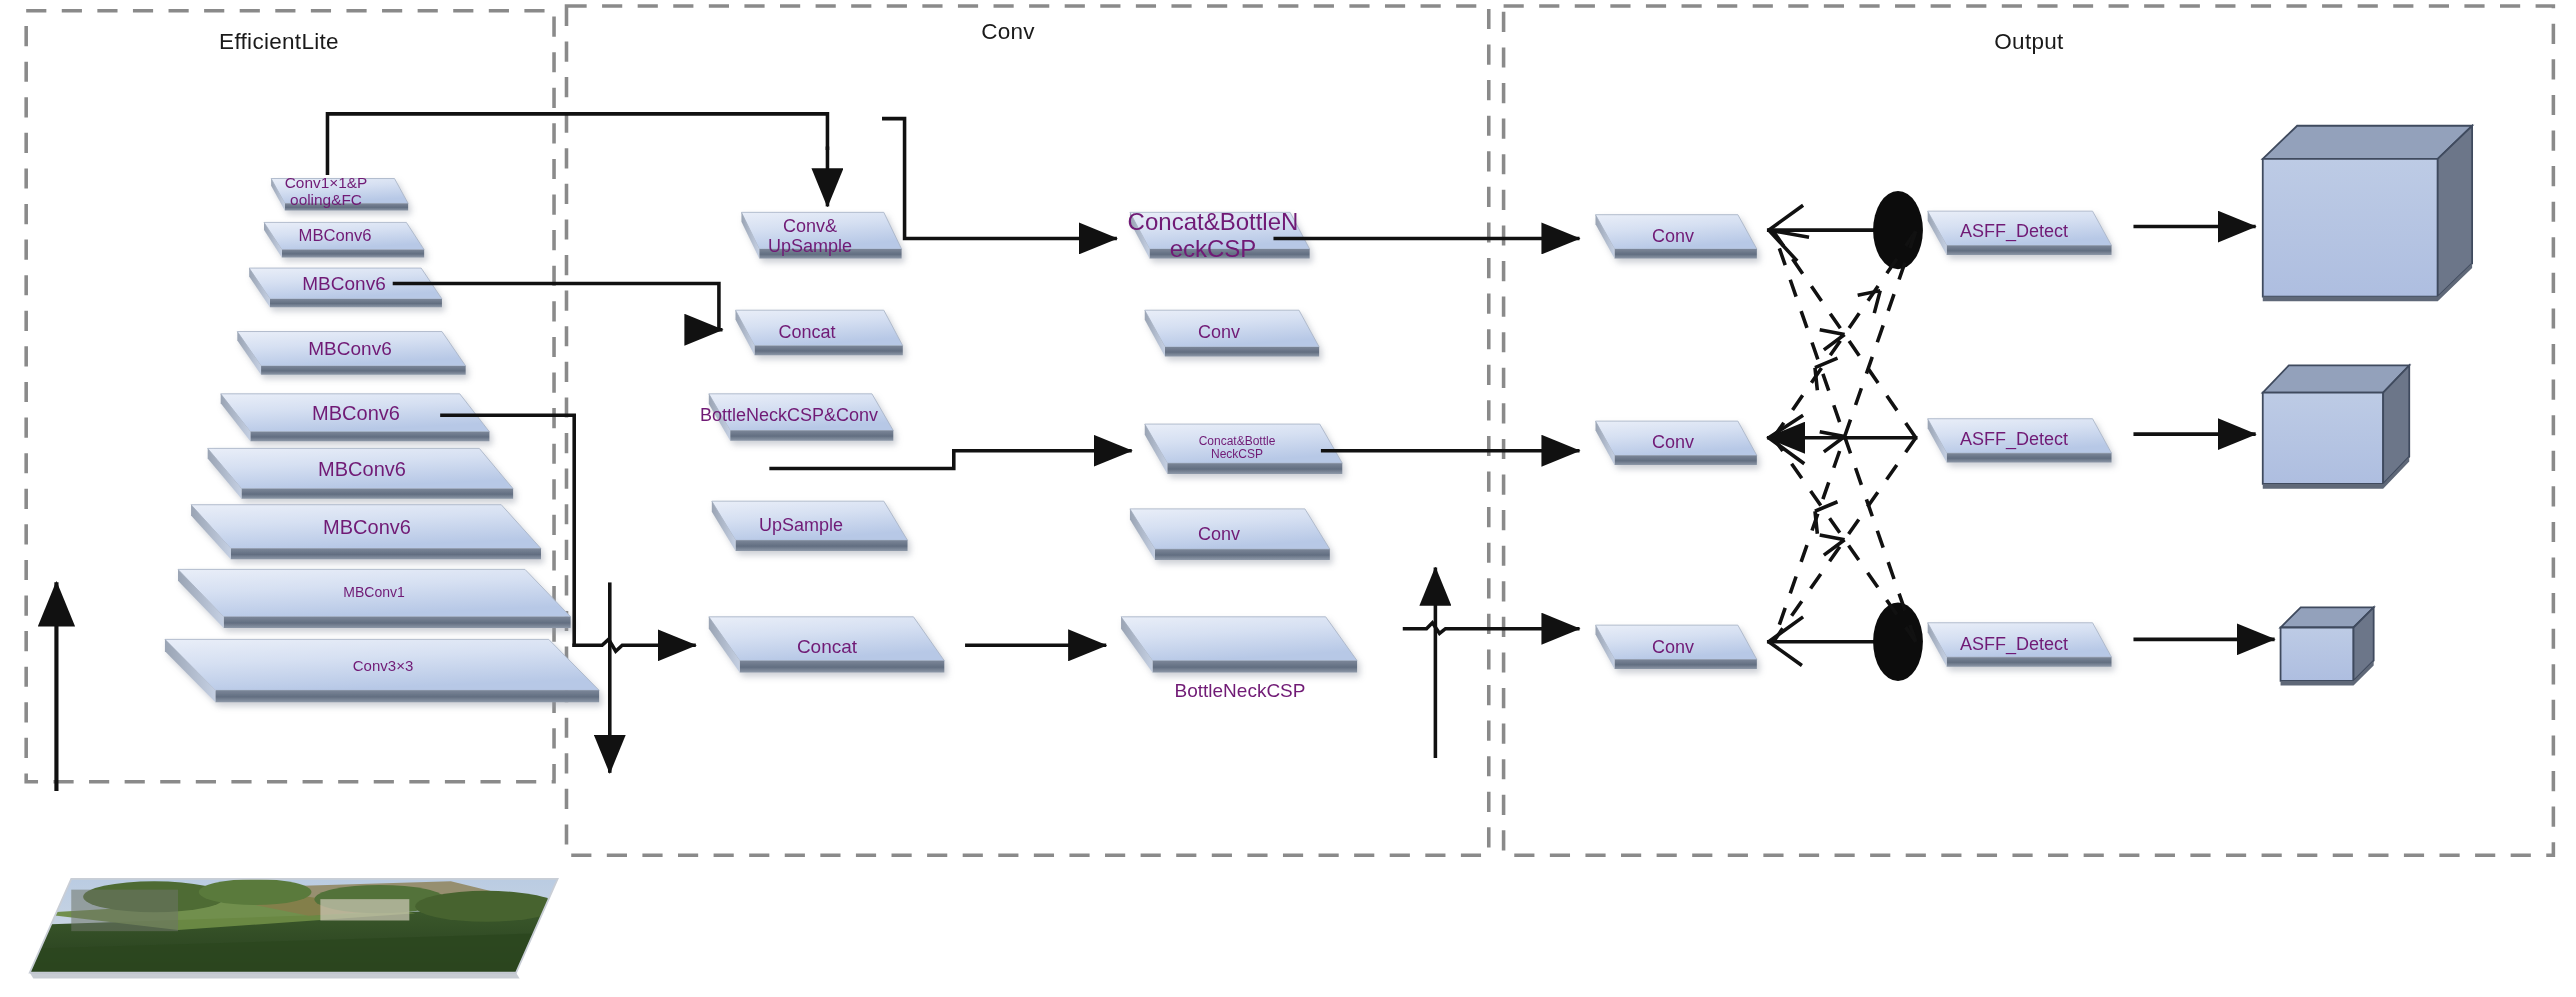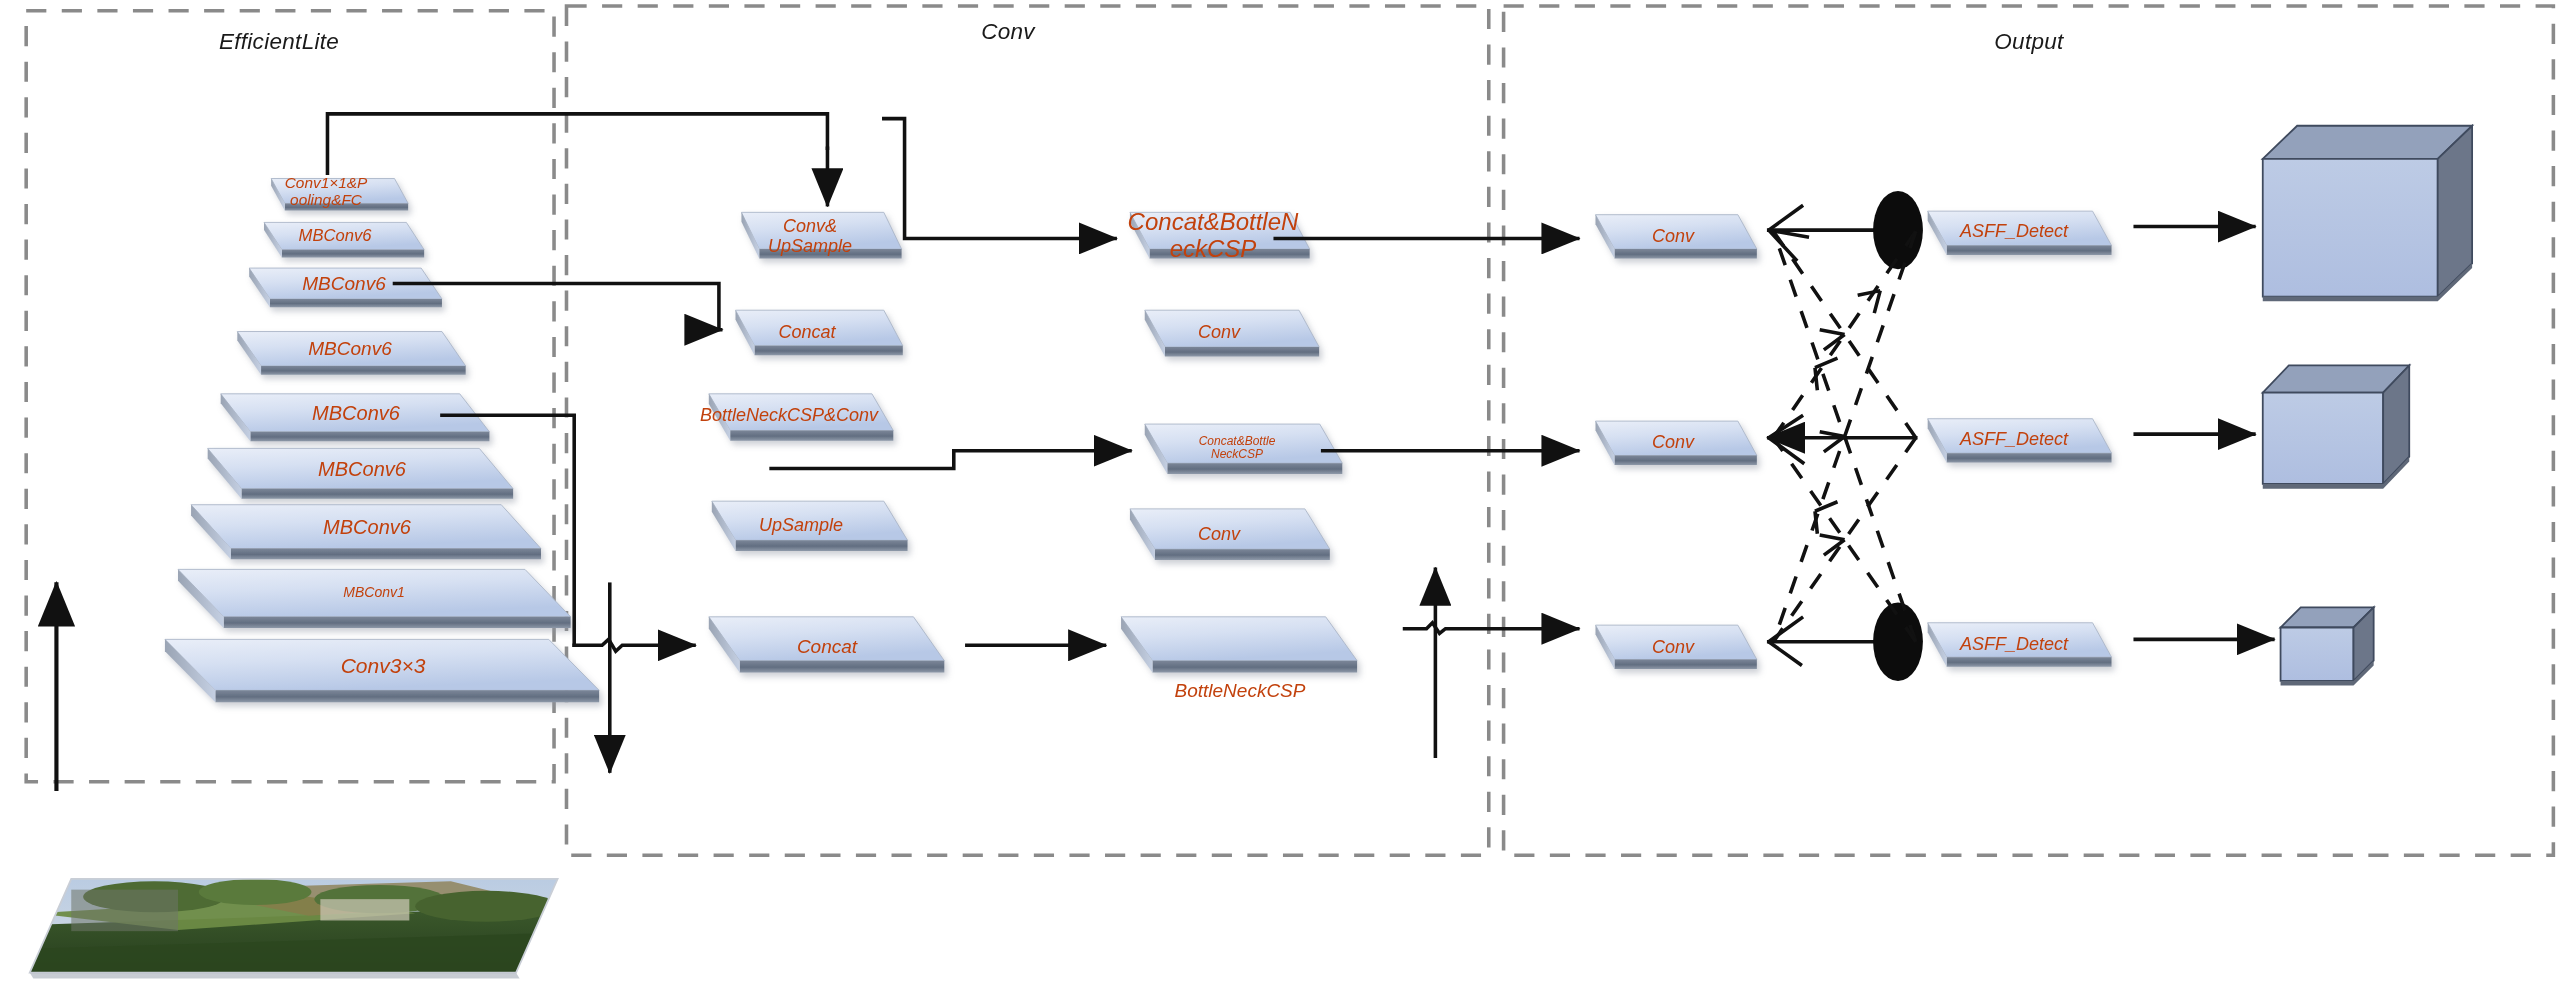--- a/index.html
+++ b/index.html
@@ -1,22 +1,22 @@
 <!DOCTYPE html>
 <html style="font-size:9.5px"><head>
 <meta charset="utf-8">
 <style>
   html,body{margin:0;padding:0;background:#ffffff;}
   body{width:2576px;height:997px;position:relative;overflow:hidden;
        font-family:"Liberation Sans",sans-serif;}
-  #stage{position:absolute;left:0;top:0;width:2576px;height:845px;font-style:italic;}
+  #stage{position:absolute;left:0;top:0;width:2576px;height:845px;}
   svg.layer{position:absolute;left:0;top:0;width:2576px;height:997px;overflow:visible;}
   .panel-title{position:absolute;color:#1a1a1a;font-weight:400;white-space:nowrap;
                transform:translateX(-50%);letter-spacing:0.3px;}
-  .blk-label{position:absolute;color:#c2410c;white-space:pre;text-align:center;
+  .blk-label{position:absolute;color:#701a75;white-space:pre;text-align:center;
              line-height:1.12;transform:translate(-50%,-50%);pointer-events:none;
              font-weight:400;}
 </style>
 </head>
 <body>
 
 <div id="stage">
 
   <svg class="layer" viewBox="0 0 4343 1681" xmlns="http://www.w3.org/2000/svg">
     <defs>
@@ -364,21 +364,21 @@
   <div id="labels">
       <div class="blk-label" style="left: 326px; top: 191px; font-size: 15.4px;">Conv1×1&amp;P
 ooling&amp;FC</div>
       <div class="blk-label" style="left: 335px; top: 236px; font-size: 16.6px;">MBConv6</div>
       <div class="blk-label" style="left: 344px; top: 284px; font-size: 19px;">MBConv6</div>
       <div class="blk-label" style="left: 350px; top: 349px; font-size: 19px;">MBConv6</div>
       <div class="blk-label" style="left: 356px; top: 413px; font-size: 20px;">MBConv6</div>
       <div class="blk-label" style="left: 362px; top: 469px; font-size: 20px;">MBConv6</div>
       <div class="blk-label" style="left: 367px; top: 527px; font-size: 20px;">MBConv6</div>
       <div class="blk-label" style="left: 374px; top: 593px; font-size: 14px;">MBConv1</div>
-      <div class="blk-label" style="left: 383px; top: 666px; font-size: 21px;">Conv3×3</div>
+      <div class="blk-label" style="left: 383px; top: 666px; font-size: 15px;">Conv3×3</div>
       <div class="blk-label" style="left: 810px; top: 236px; font-size: 18px;">Conv&amp;
 UpSample</div>
       <div class="blk-label" style="left: 1213px; top: 236px; font-size: 24px;">Concat&amp;BottleN
 eckCSP</div>
       <div class="blk-label" style="left: 807px; top: 332px; font-size: 18px;">Concat</div>
       <div class="blk-label" style="left: 1219px; top: 332px; font-size: 18px;">Conv</div>
       <div class="blk-label" style="left: 789px; top: 415px; font-size: 18px;">BottleNeckCSP&amp;Conv</div>
       <div class="blk-label" style="left: 1237px; top: 448px; font-size: 12px;">Concat&amp;Bottle
 NeckCSP</div>
       <div class="blk-label" style="left: 801px; top: 525px; font-size: 18px;">UpSample</div>

